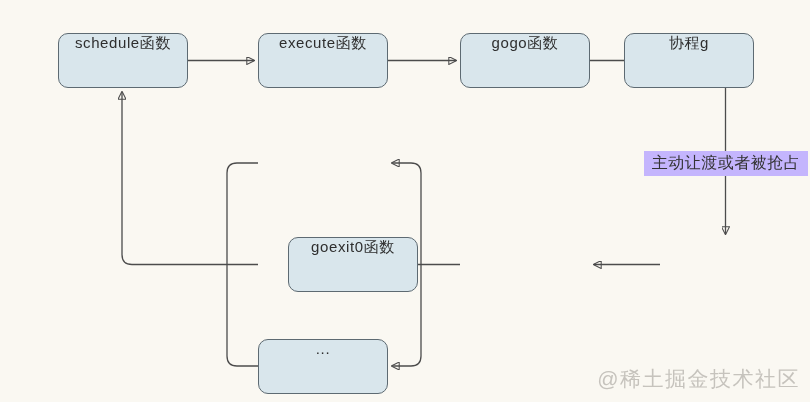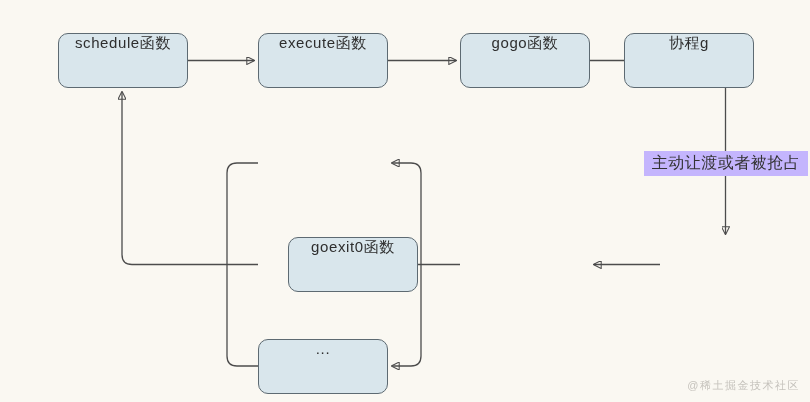--- a/index.html
+++ b/index.html
@@ -57,21 +57,21 @@
     background: #c4b5fd;
     font-size: 16px;
     letter-spacing: 0.5px;
     color: #333333;
     padding: 2px 0;
   }
   .watermark {
     position: absolute;
     right: 10px;
     bottom: 9px;
-    font-size: 11px;
+    font-size: 21px;
     letter-spacing: 1.5px;
     color: #c6c3bd;
   }
 </style>
 </head>
 <body>
 
 <div class="canvas">
 
   <svg class="edges" viewBox="0 0 810 402" aria-hidden="true">

